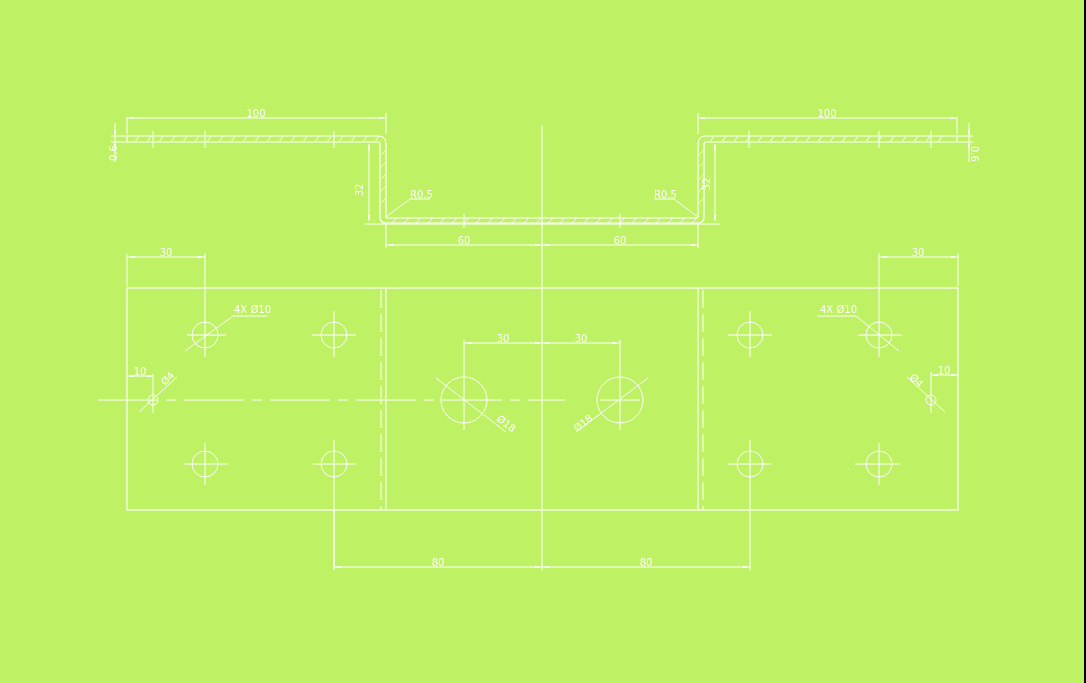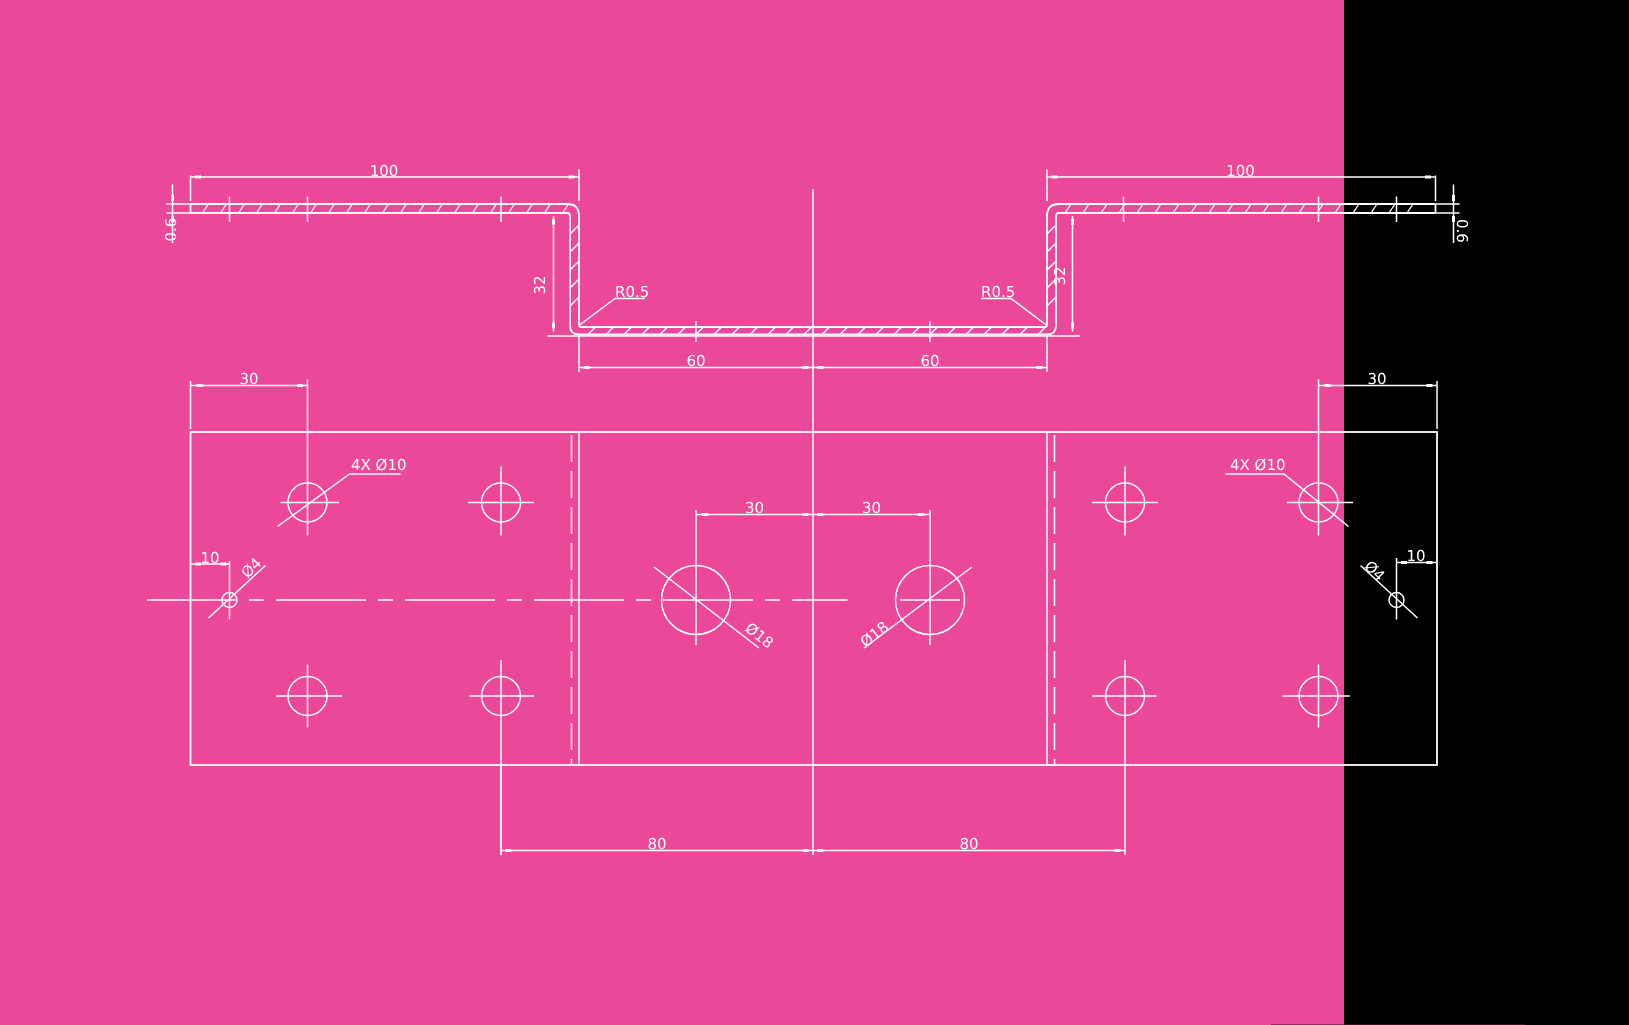--- a/index.html
+++ b/index.html
@@ -1,17 +1,17 @@
 <!DOCTYPE html>
 <html><head>
 <meta charset="utf-8">
 <style>
   html, body { margin: 0; padding: 0; background: #000; }
   body { width: 1086px; height: 683px; overflow: hidden; }
-  #canvas { position: absolute; left: 0; top: 0; width: 896px; height: 683px; background: #ec4899; }
+  #canvas { position: absolute; left: 0; top: 0; width: 1084px; height: 683px; background: #bef264; }
   svg { display: block; }
   .ln { stroke: #ffffff; stroke-width: 1; fill: none; }
   .ln2 { stroke: #ffffff; stroke-width: 1.2; fill: none; }
   .dash { stroke: #ffffff; stroke-width: 1; fill: none; stroke-dasharray: 18 6; }
   .center { stroke: #ffffff; stroke-width: 1; fill: none; stroke-dasharray: 60 8 10 8; }
   .hatch { stroke: #ffffff; stroke-width: 0.9; }
   .txt { fill: #ffffff; font-family: "DejaVu Sans", sans-serif; font-size: 10px; }
   .tick { fill: #ffffff; }
 </style>
 </head>

